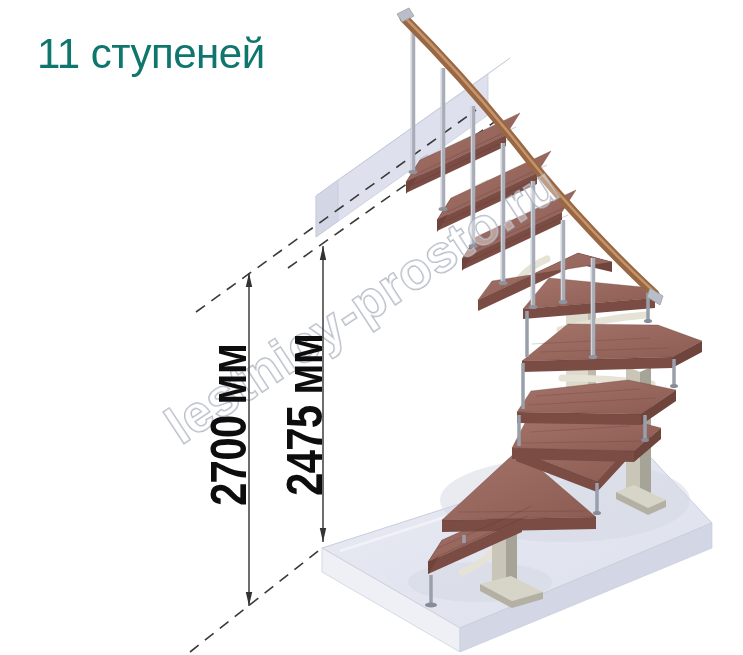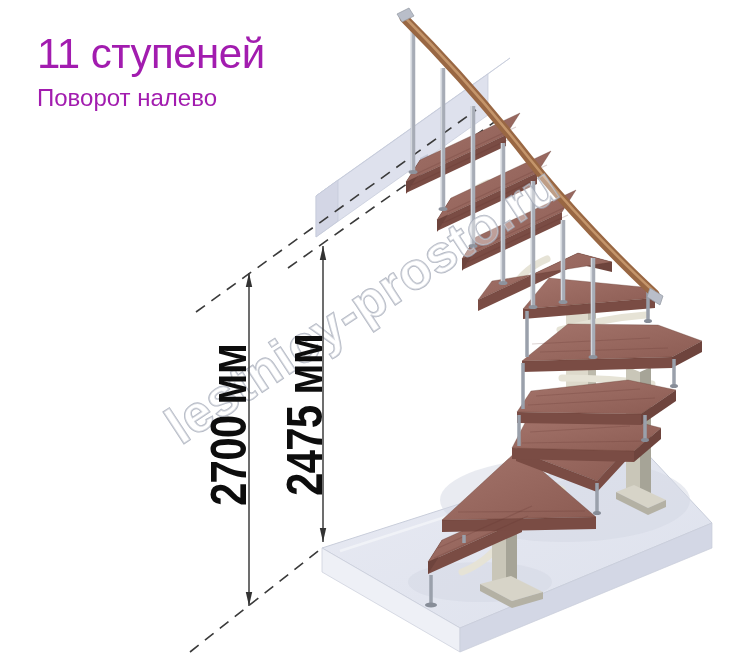--- a/index.html
+++ b/index.html
@@ -4,21 +4,21 @@
 <style>
   html,body{margin:0;padding:0;background:#ffffff;}
   .canvas{
     position:relative;
     width:743px;height:655px;
     background:#ffffff;
     overflow:hidden;
     font-family:"Liberation Sans","DejaVu Sans",sans-serif;
   }
   .canvas svg{position:absolute;left:0;top:0;}
-  .hdr{position:absolute;left:37px;z-index:5;color:#a21caf;}
+  .hdr{position:absolute;left:37px;z-index:5;color:#0f766e;}
   .hdr.title{top:30px;font-size:42px;letter-spacing:-0.5px;font-weight:400;}
   .hdr.subtitle{top:84px;font-size:24px;font-weight:400;}
   .dim-label{
     font-weight:700;
     font-size:50px;
     letter-spacing:-1px;
     fill:#0d0d0d;
   }
   .wm{
     font-weight:700;
@@ -30,21 +30,20 @@
     paint-order:stroke fill;
     opacity:0.8;
   }
 </style>
 </head>
 <body>
 
 <div class="canvas">
 
   <div class="hdr title">11 ступеней</div>
-  <div class="hdr subtitle">Поворот налево</div>
 
   <svg width="743" height="655" viewBox="0 0 743 655">
     <defs>
       <linearGradient id="wood" x1="0" y1="0" x2="1" y2="1">
         <stop offset="0" stop-color="#a4746b"></stop>
         <stop offset="1" stop-color="#8c5c53"></stop>
       </linearGradient>
       <linearGradient id="floorTop" x1="0" y1="0" x2="1" y2="1">
         <stop offset="0" stop-color="#e8eaf3"></stop>
         <stop offset="1" stop-color="#dde1ec"></stop>

